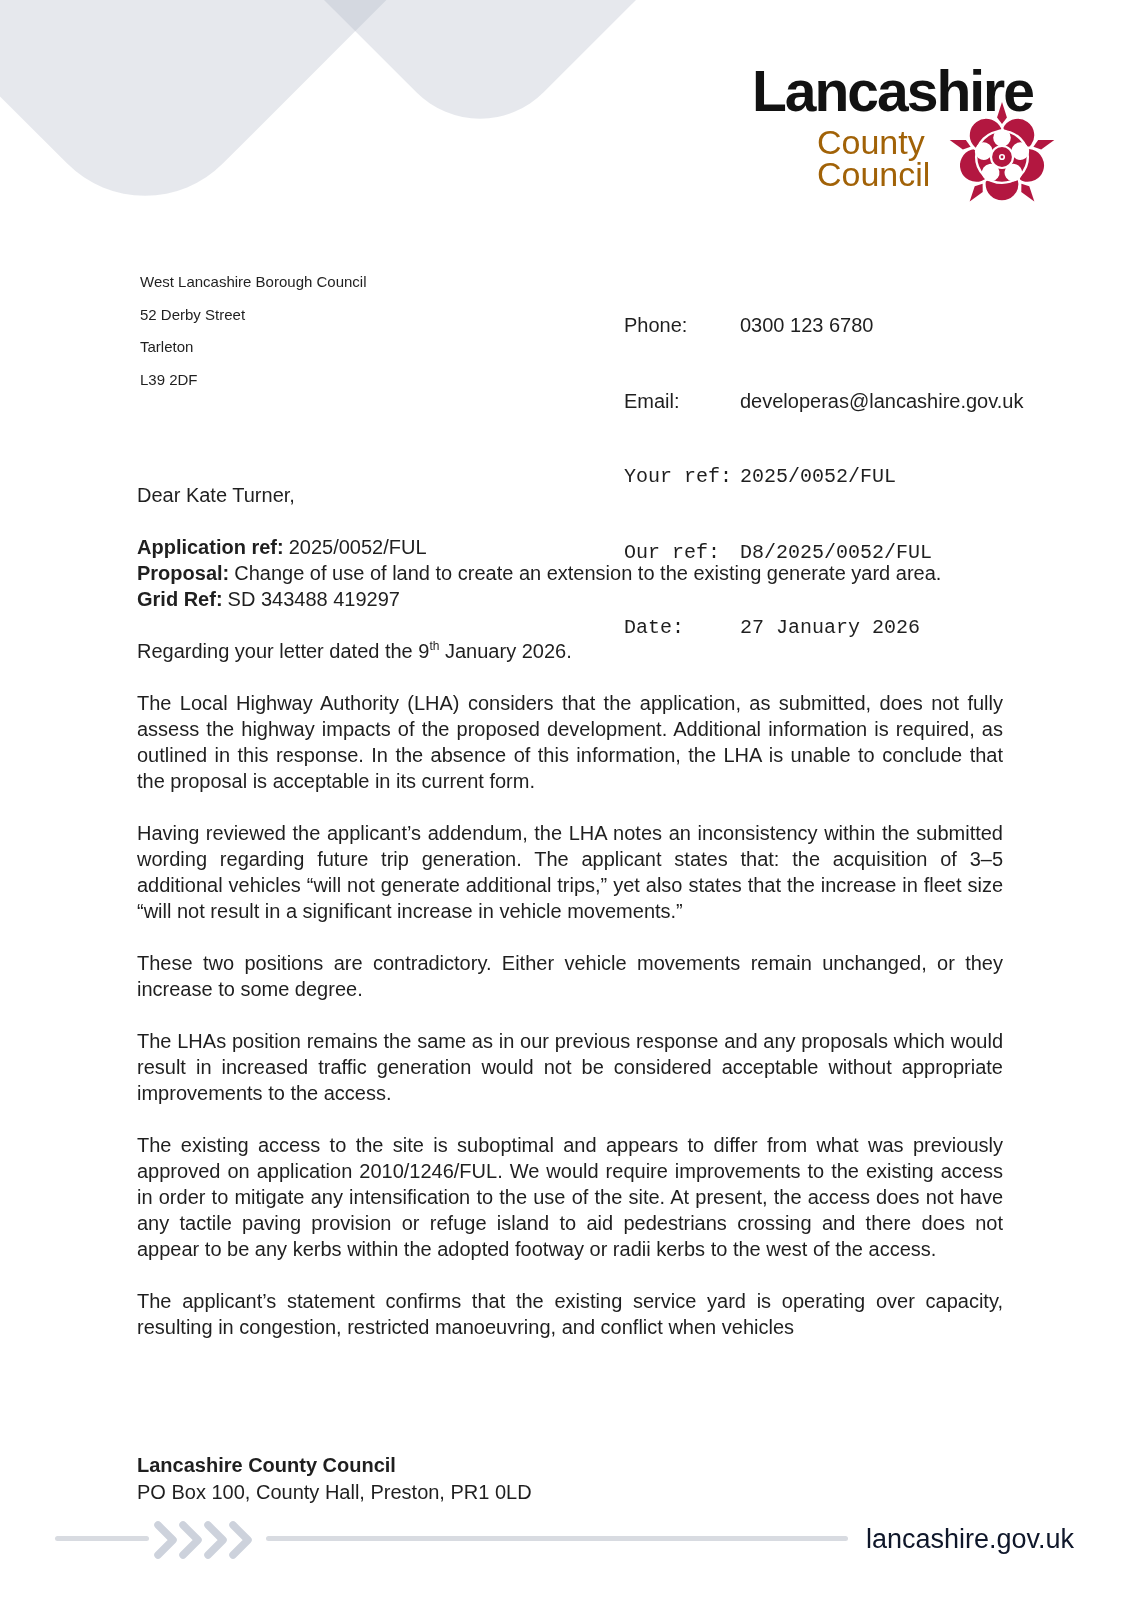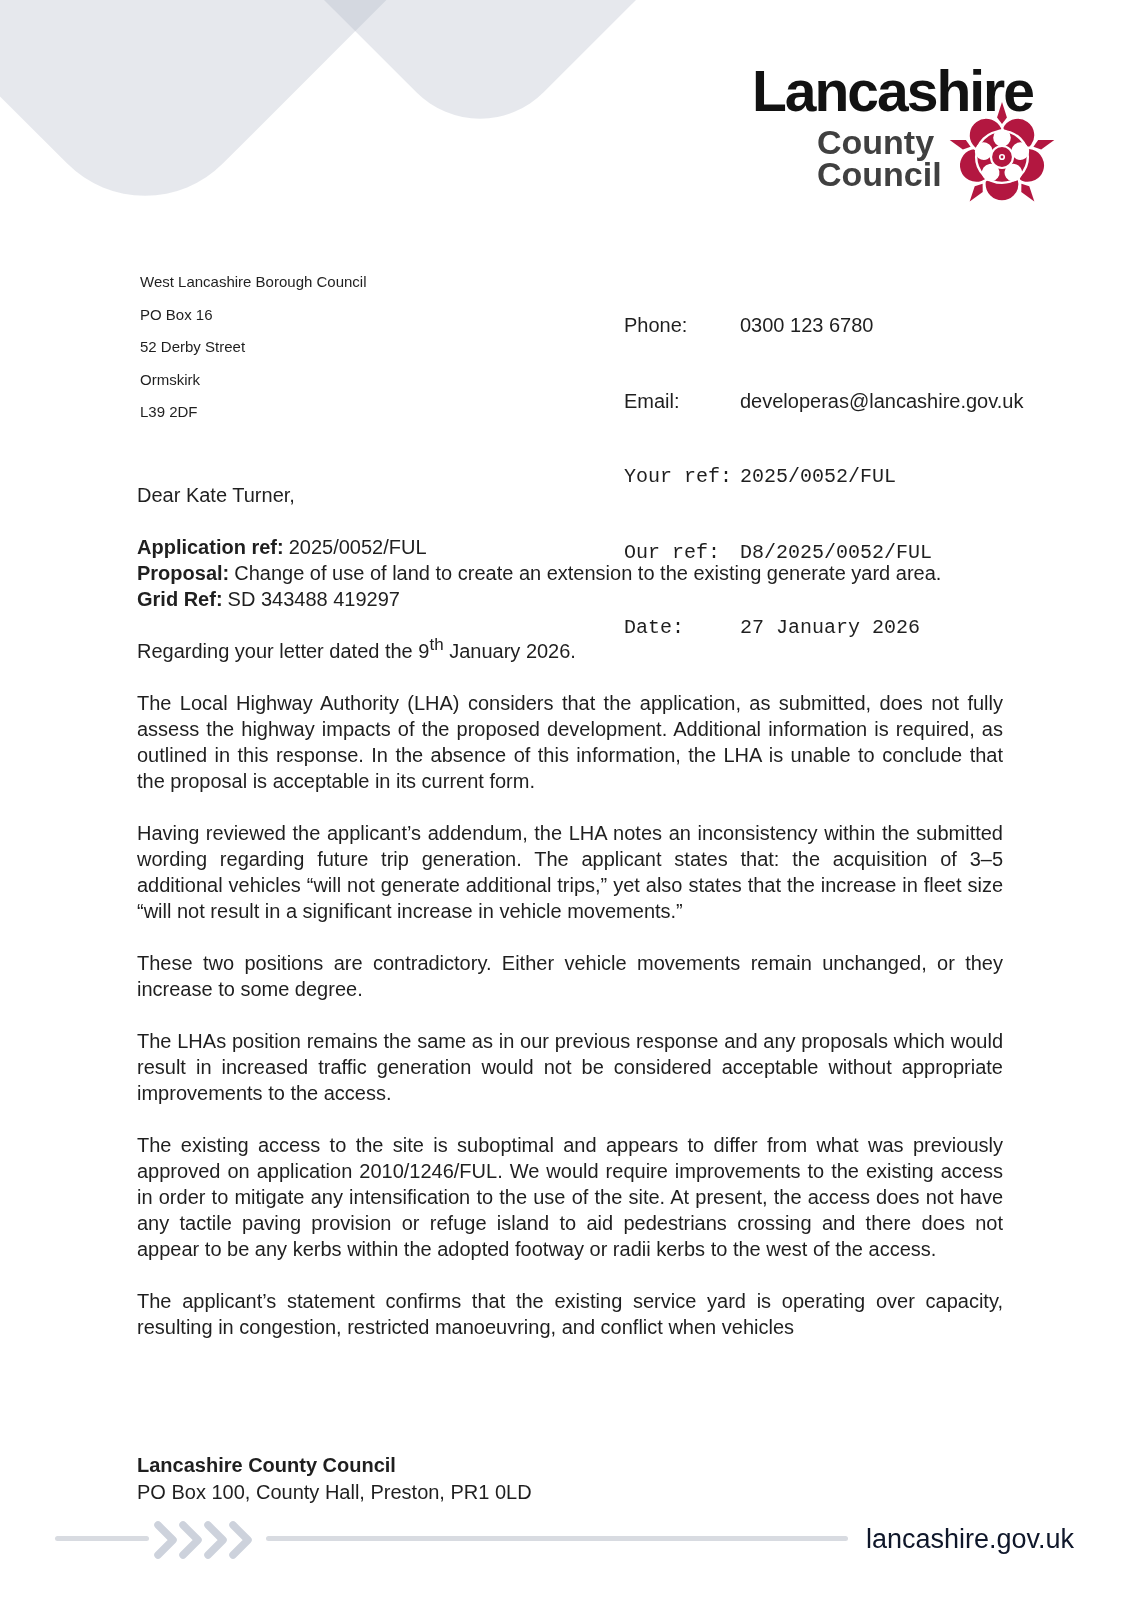--- a/index.html
+++ b/index.html
@@ -8,34 +8,34 @@
     background:#ffffff; overflow:hidden;
     font-family:"Liberation Sans", sans-serif; color:#1f1f1f;
   }
   
   .swoosh-wrap{position:absolute; left:0; top:0; width:1131px; height:330px; overflow:hidden; pointer-events:none;}
   .swoosh{position:absolute; background:rgba(173,180,196,0.30);}
   .swoosh.a{width:900px;height:900px;left:-305px;top:-845px;border-radius:110px;transform:rotate(45deg);}
   .swoosh.b{width:700px;height:700px;left:130px;top:-689px;border-radius:90px;transform:rotate(45deg);}
   
   .logo-name{position:absolute; left:752px; top:58px; font-size:57px; font-weight:bold; letter-spacing:-2px; color:#121212; white-space:nowrap;}
-  .logo-sub{position:absolute; left:817px; top:126px; font-size:34px; line-height:32px; color:#404040;font-weight:bold;}
+  .logo-sub{position:absolute; left:817px; top:126px; font-size:34px; line-height:32px; color:#a16207;}
   .rose{position:absolute; left:944px; top:102px;}
   
   .recipient{position:absolute; left:140px; top:266px; font-size:15px; line-height:32.5px;}
   .contact{position:absolute; left:624px; top:266px; font-size:20px;}
   .contact .row{display:grid; grid-template-columns:116px auto; line-height:31.5px;margin-top:44px;}
   .contact .refs{margin-top:22px;font-family:Liberation Mono, monospace;}
   
   .letter-body{position:absolute; left:137px; top:466px; width:866px; font-size:20px; line-height:26px;}
   .letter-body p, .letter-body .entry{margin:16px 0 26px 0; text-align:justify;}
   .letter-body .entries{margin:0 0 26px 0;}
   .letter-body .entries .entry{margin:0;}
   .lbl{font-weight:bold; padding-right:5px;}
-  sup{font-size:17px; line-height:0;}
+  sup{font-size:12px; line-height:0;}
   
   .sender{position:absolute; left:137px; top:1452px; font-size:20px; line-height:27px;}
   .sender .name{font-weight:bold;}
   
   .rule{position:absolute; height:5px; border-radius:3px; background:#d8dbe1; top:1536px;}
   .rule.left{left:55px; width:94px;}
   .rule.right{left:266px; width:582px;}
   .chevrons{position:absolute; left:154px; top:1521px;}
   .website{position:absolute; left:866px; top:1524px; font-size:27px; color:#0f172a; white-space:nowrap;}
 </style>
@@ -79,23 +79,22 @@
         <circle cx="50" cy="32.5" r="8" transform="rotate(288 50 50)"></circle>
       </g>
       <circle cx="50" cy="50" r="10" stroke="#ffffff" stroke-width="2"></circle>
       <circle cx="50" cy="50" r="2.8" fill="#ffffff"></circle>
       <circle cx="50" cy="50" r="1.3"></circle>
     </g>
   </svg>
 
   <div class="recipient">
     <div>West Lancashire Borough Council</div>
-    <div>PO Box 16</div>
     <div>52 Derby Street</div>
-    <div>Ormskirk</div>
+    <div>Tarleton</div>
     <div>L39 2DF</div>
   </div>
 
   <div class="contact">
     <div class="row">
       <span>Phone:</span>
       <span>0300 123 6780</span>
     </div>
     <div class="row">
       <span>Email:</span>

